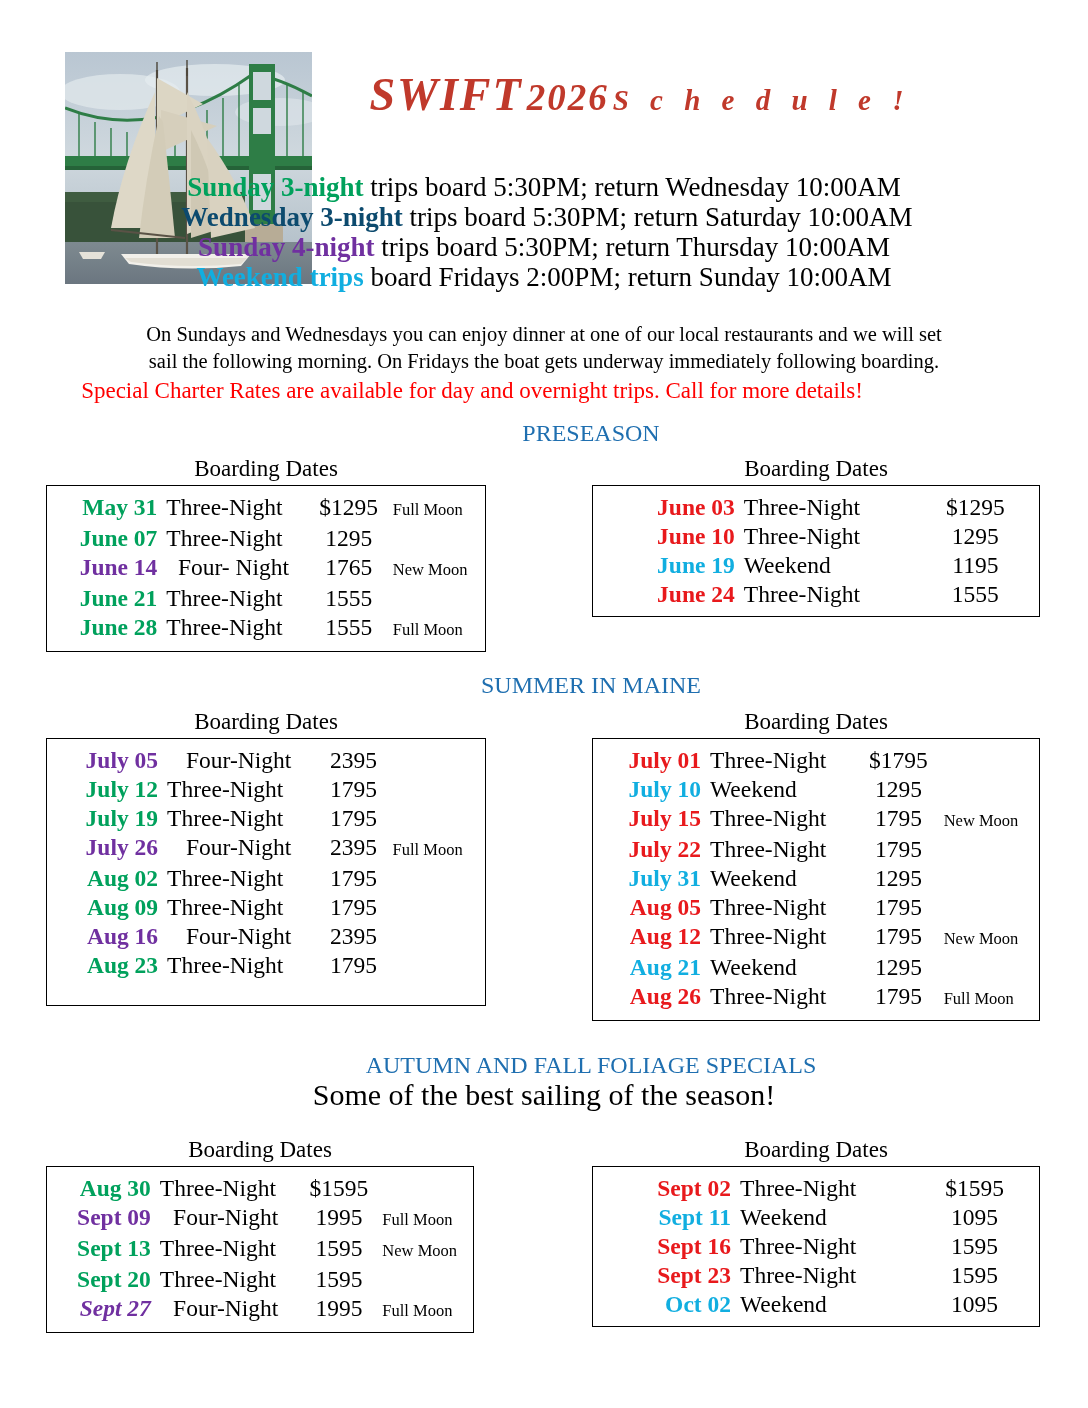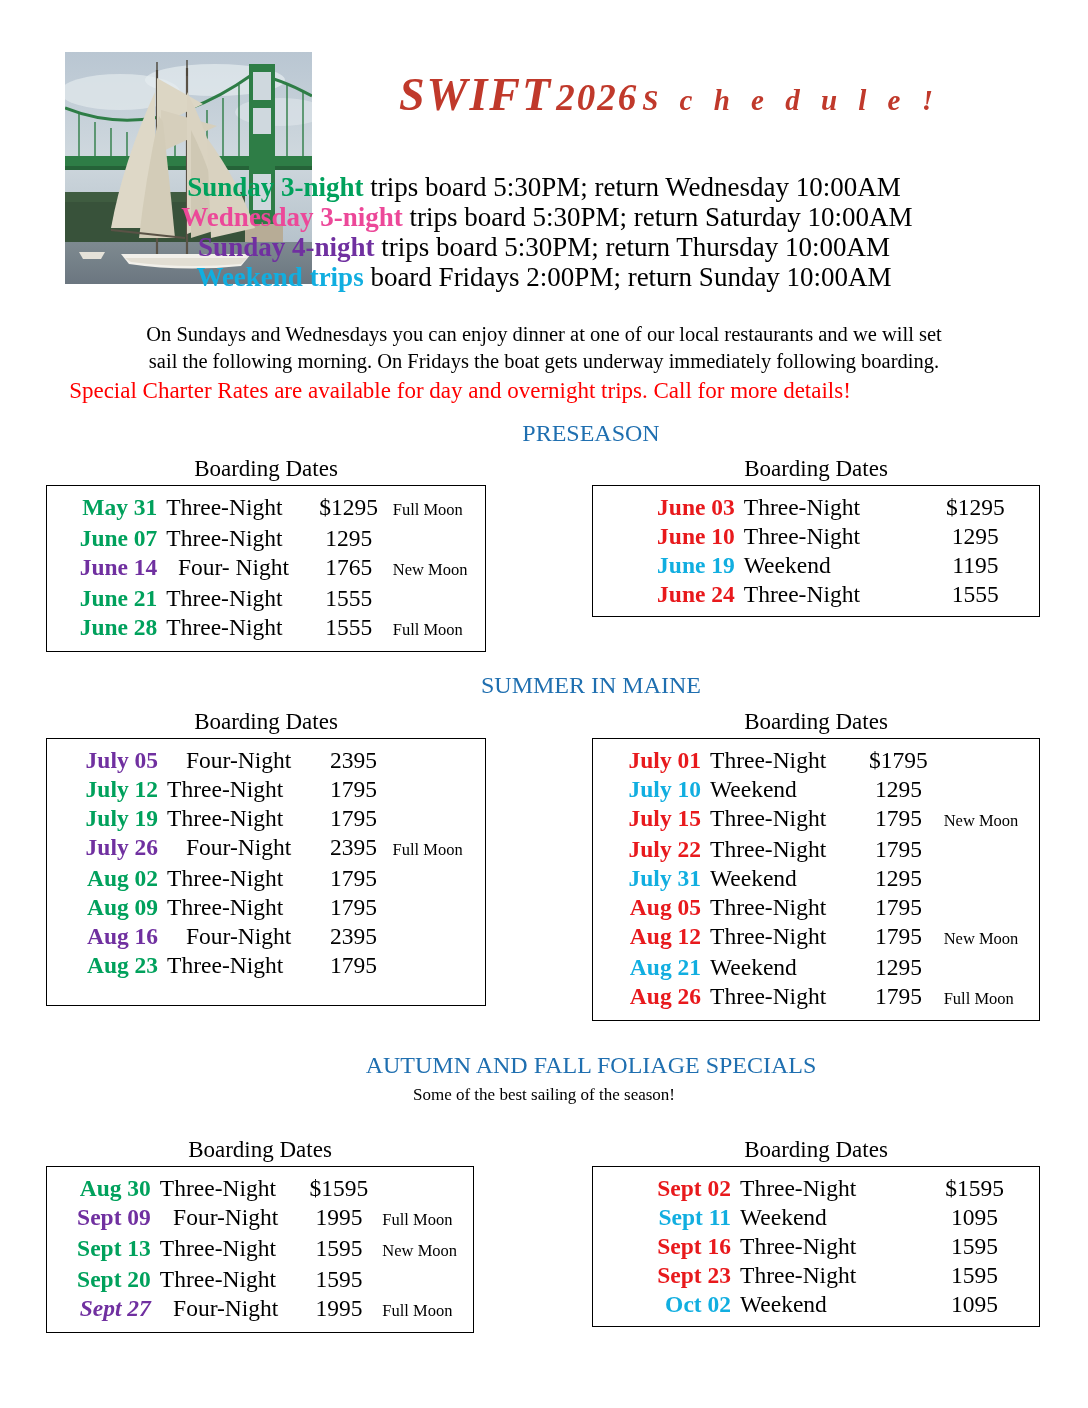--- a/index.html
+++ b/index.html
@@ -30,21 +30,21 @@
     overflow: hidden;
     background: #8c9aa4;
   }
   .photo svg { display: block; }
 
   .title {
     position: absolute;
     left: 340px;
     top: 68px;
     width: 600px;
-    text-align: right;
+    text-align: center;
     color: #c0392b;
     white-space: nowrap;
   }
   .title .t1 {
     font-size: 46px;
     font-weight: bold;
     font-style: italic;
     letter-spacing: 2px;
   }
   .title .t2 {
@@ -70,21 +70,21 @@
   }
   .legend-line {
     font-size: 27px;
     line-height: 30px;
     white-space: nowrap;
   }
   .legend-line .tag {
     font-weight: bold;
   }
   .c-green  { color: #00a15c; }
-  .c-red    { color: #ec4899; margin-left: 6px; }
+  .c-red    { color: #0c4a6e; margin-left: 6px; }
   .c-purple { color: #7030a0; }
   .c-cyan   { color: #11aee0; }
 
   
   .intro {
     position: absolute;
     left: 0;
     top: 314px;
     width: 1088px;
     text-align: center;
@@ -93,42 +93,42 @@
     margin: 0;
     font-size: 20.5px;
     line-height: 27px;
   }
   .intro .narrow {
     width: 860px;
     margin: 7px auto;
   }
   .charter {
     position: absolute;
-    left: 0;
+    left: 12px;
     top: 378px;
     width: 920px;
     text-align: center;
     color: #ff0000;
     font-size: 23px;
   }
 
   
   .section-head {
     width: 1088px;
     text-align: center;
     color: #1f6fb0;
     font-size: 24px;
     line-height: 30px;
     padding-left: 47px;
   }
   .section-sub {
     width: 1088px;
     text-align: center;
     color: #000000;
-    font-size: 17px;
+    font-size: 30px;
     line-height: 30px;
   }
 
   
   .block {
     position: absolute;
   }
   .bd-label {
     text-align: center;
     font-size: 23px;

